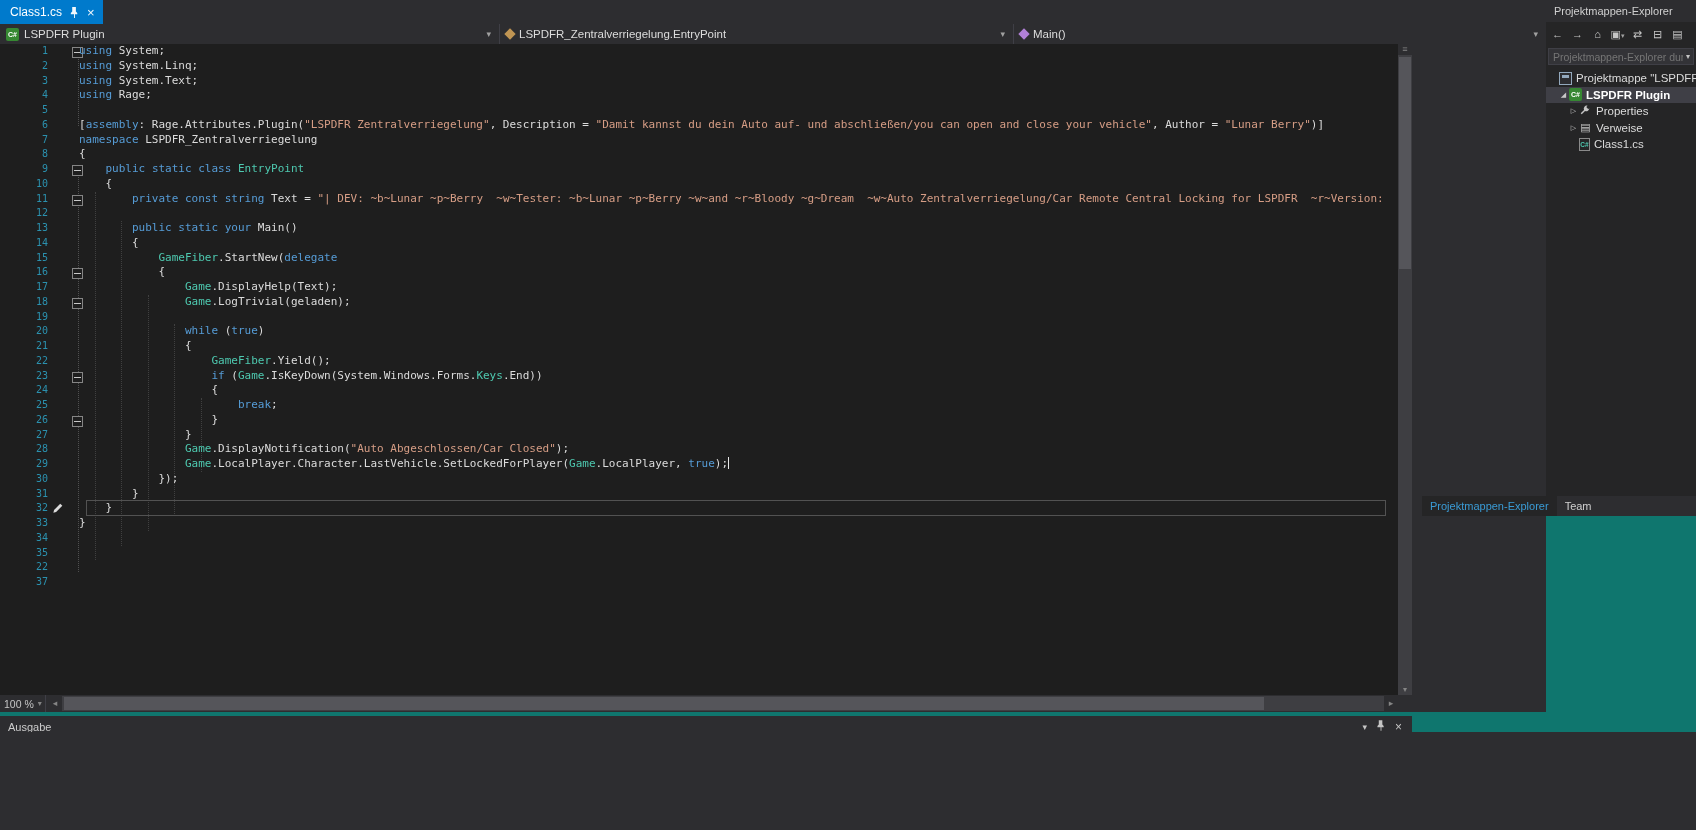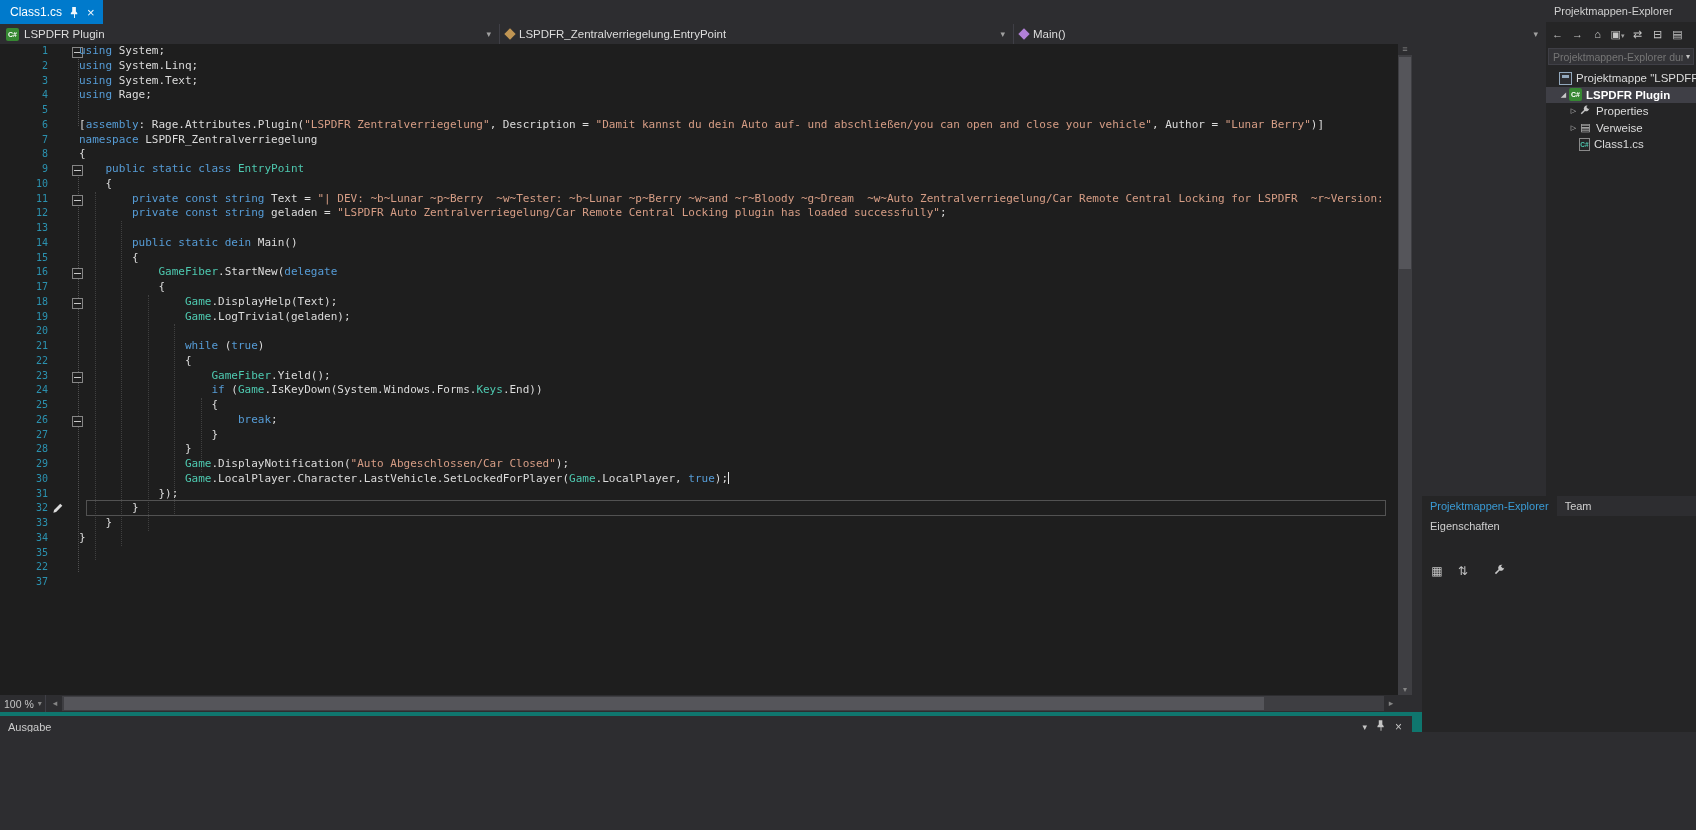--- a/index.html
+++ b/index.html
@@ -194,23 +194,22 @@
         <div class="cl"><span class="tk-k">using</span><span class="tk-p"> System.Linq;</span></div>
         <div class="cl"><span class="tk-k">using</span><span class="tk-p"> System.Text;</span></div>
         <div class="cl"><span class="tk-k">using</span><span class="tk-p"> Rage;</span></div>
         <div class="cl"></div>
         <div class="cl"><span class="tk-p">[</span><span class="tk-k">assembly</span><span class="tk-p">: Rage.Attributes.Plugin(</span><span class="tk-s">"LSPDFR Zentralverriegelung"</span><span class="tk-p">, Description = </span><span class="tk-s">"Damit kannst du dein Auto auf- und abschließen/you can open and close your vehicle"</span><span class="tk-p">, Author = </span><span class="tk-s">"Lunar Berry"</span><span class="tk-p">)]</span></div>
         <div class="cl"><span class="tk-k">namespace</span><span class="tk-p"> LSPDFR_Zentralverriegelung</span></div>
         <div class="cl"><span class="tk-p">{</span></div>
         <div class="cl"><span class="tk-p">    </span><span class="tk-k">public</span><span class="tk-p"> </span><span class="tk-k">static</span><span class="tk-p"> </span><span class="tk-k">class</span><span class="tk-p"> </span><span class="tk-t">EntryPoint</span></div>
         <div class="cl"><span class="tk-p">    {</span></div>
         <div class="cl"><span class="tk-p">        </span><span class="tk-k">private</span><span class="tk-p"> </span><span class="tk-k">const</span><span class="tk-p"> </span><span class="tk-k">string</span><span class="tk-p"> Text = </span><span class="tk-s">"| DEV: ~b~Lunar ~p~Berry  ~w~Tester: ~b~Lunar ~p~Berry ~w~and ~r~Bloody ~g~Dream  ~w~Auto Zentralverriegelung/Car Remote Central Locking for LSPDFR  ~r~Version: ~p~1.0"</span></div>
-        <div class="cl"><span class="tk-p">        </span><span class="tk-k">private</span><span class="tk-p"> </span><span class="tk-k">const</span><span class="tk-p"> </span><span class="tk-k">string</span><span class="tk-p"> geladen = </span><span class="tk-s">"LSPDFR Auto Zentralverriegelung/Car Remote Central Locking plugin has loaded successfully"</span><span class="tk-p">;</span></div>
         <div class="cl"></div>
-        <div class="cl"><span class="tk-p">        </span><span class="tk-k">public</span><span class="tk-p"> </span><span class="tk-k">static</span><span class="tk-p"> </span><span class="tk-k">dein</span><span class="tk-p"> Main()</span></div>
+        <div class="cl"><span class="tk-p">        </span><span class="tk-k">public</span><span class="tk-p"> </span><span class="tk-k">static</span><span class="tk-p"> </span><span class="tk-k">your</span><span class="tk-p"> Main()</span></div>
         <div class="cl"><span class="tk-p">        {</span></div>
         <div class="cl"><span class="tk-p">            </span><span class="tk-t">GameFiber</span><span class="tk-p">.StartNew(</span><span class="tk-k">delegate</span></div>
         <div class="cl"><span class="tk-p">            {</span></div>
         <div class="cl"><span class="tk-p">                </span><span class="tk-t">Game</span><span class="tk-p">.DisplayHelp(Text);</span></div>
         <div class="cl"><span class="tk-p">                </span><span class="tk-t">Game</span><span class="tk-p">.LogTrivial(geladen);</span></div>
         <div class="cl"></div>
         <div class="cl"><span class="tk-p">                </span><span class="tk-k">while</span><span class="tk-p"> (</span><span class="tk-k">true</span><span class="tk-p">)</span></div>
         <div class="cl"><span class="tk-p">                {</span></div>
         <div class="cl"><span class="tk-p">                    </span><span class="tk-t">GameFiber</span><span class="tk-p">.Yield();</span></div>
         <div class="cl"><span class="tk-p">                    </span><span class="tk-k">if</span><span class="tk-p"> (</span><span class="tk-t">Game</span><span class="tk-p">.IsKeyDown(System.Windows.Forms.</span><span class="tk-t">Keys</span><span class="tk-p">.End))</span></div>
@@ -325,26 +324,14 @@
           <span class="tlabel">Class1.cs</span>
         </div>
       </div>
   </div>
 
   <div id="panel-tabs">
     <span class="ptab active">Projektmappen-Explorer</span>
     <span class="ptab other">Team Explorer</span>
   </div>
 
-  <div id="properties">
-    <div id="prop-title">Eigenschaften</div>
-    <div id="prop-toolbar">
-      <span class="sbtn">▦</span>
-      <span class="sbtn">⇅</span>
-      <span class="sbtn" style="margin-left:10px;">
-        <svg width="12" height="12" viewBox="0 0 16 16">
-            <path fill="#c5c5c5" d="M15 4.5a4.5 4.5 0 0 1-6.2 4.2L4 13.5 2.5 12l4.8-4.8A4.5 4.5 0 0 1 12.5 1l-2 2L12 4.5l1.5 1.5z"></path>
-          </svg>
-      </span>
-    </div>
-  </div>
 
 </div>
 
 </body></html>

